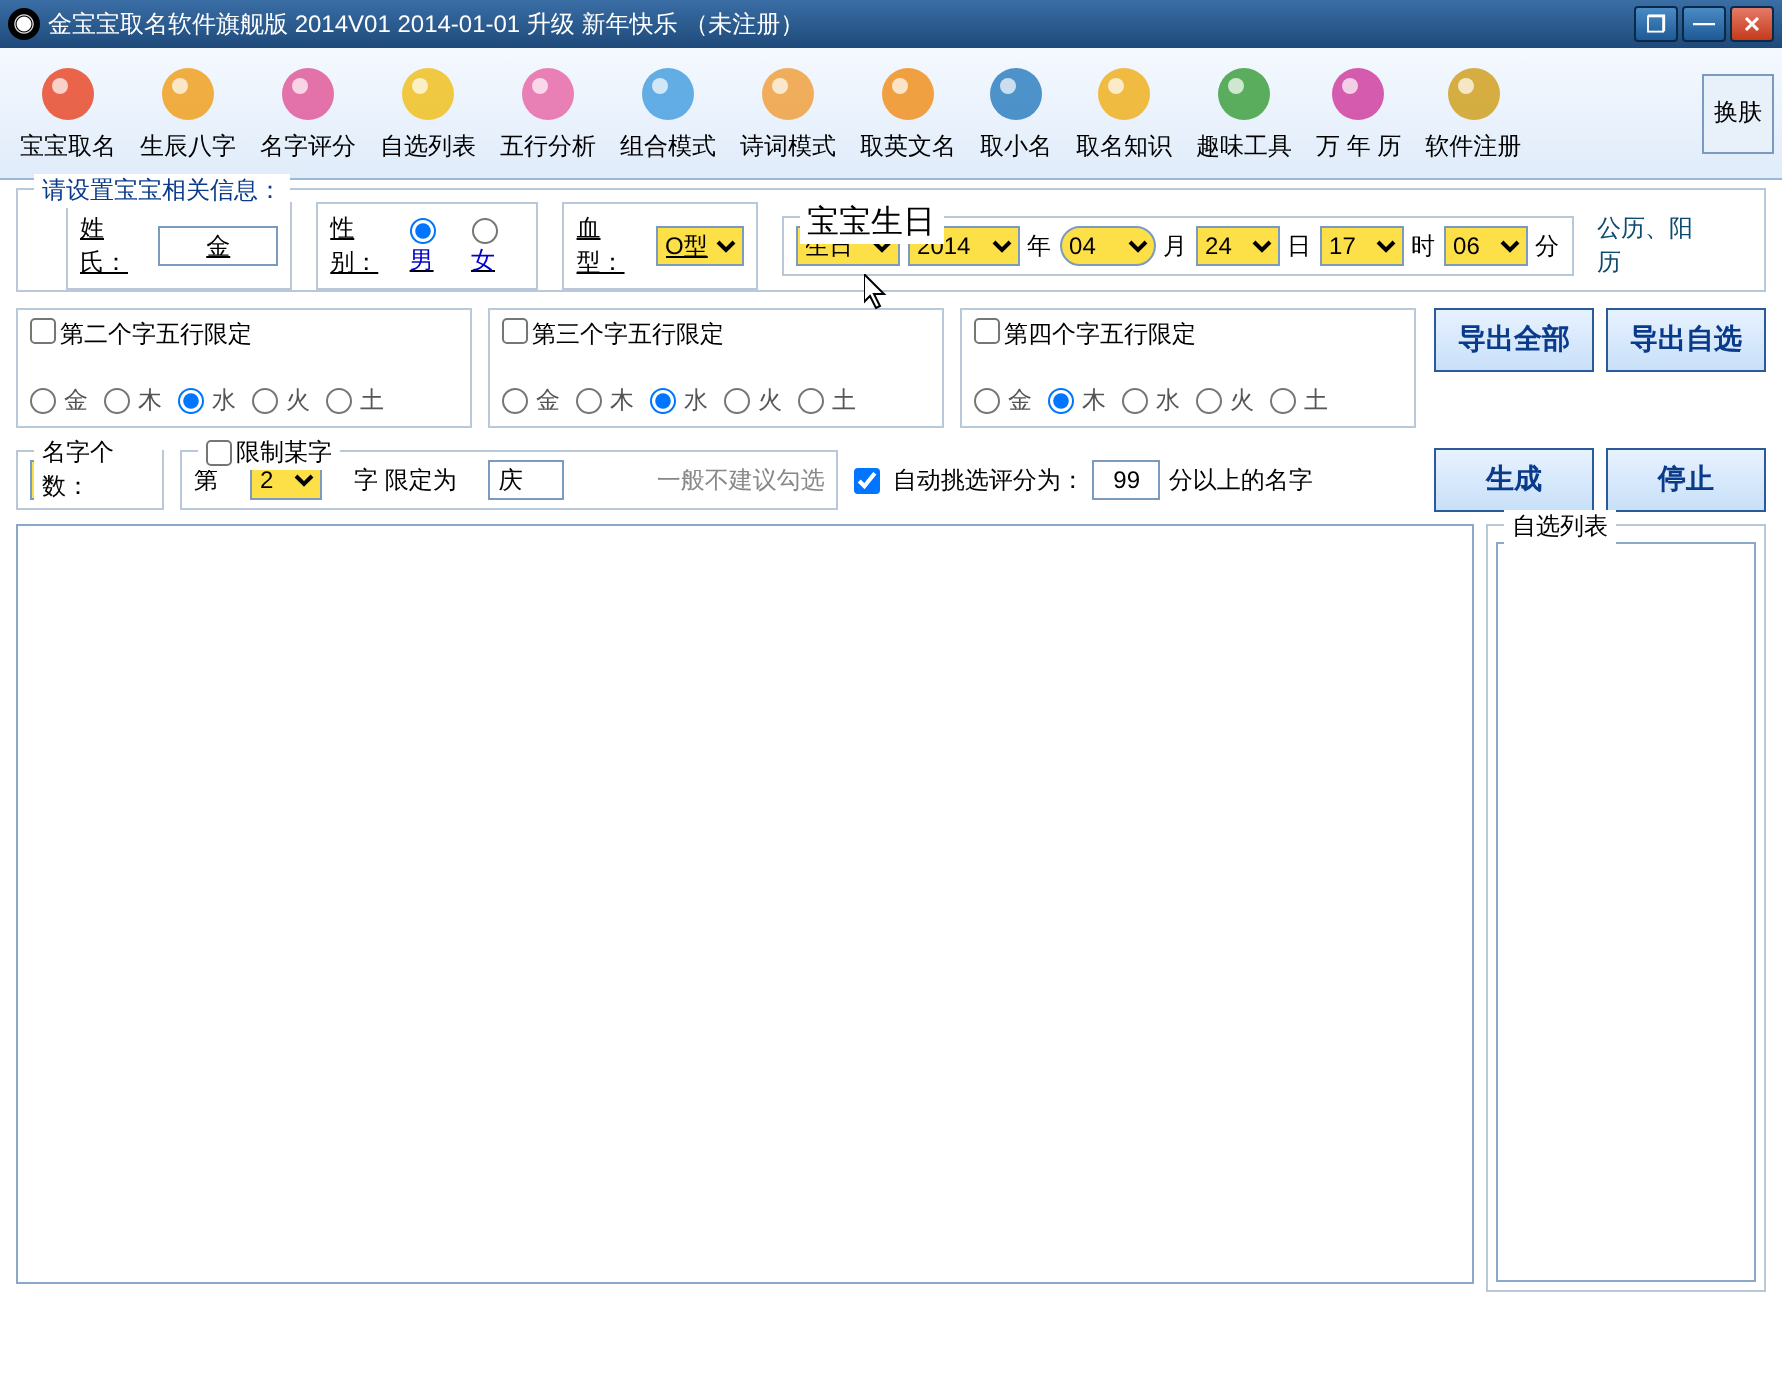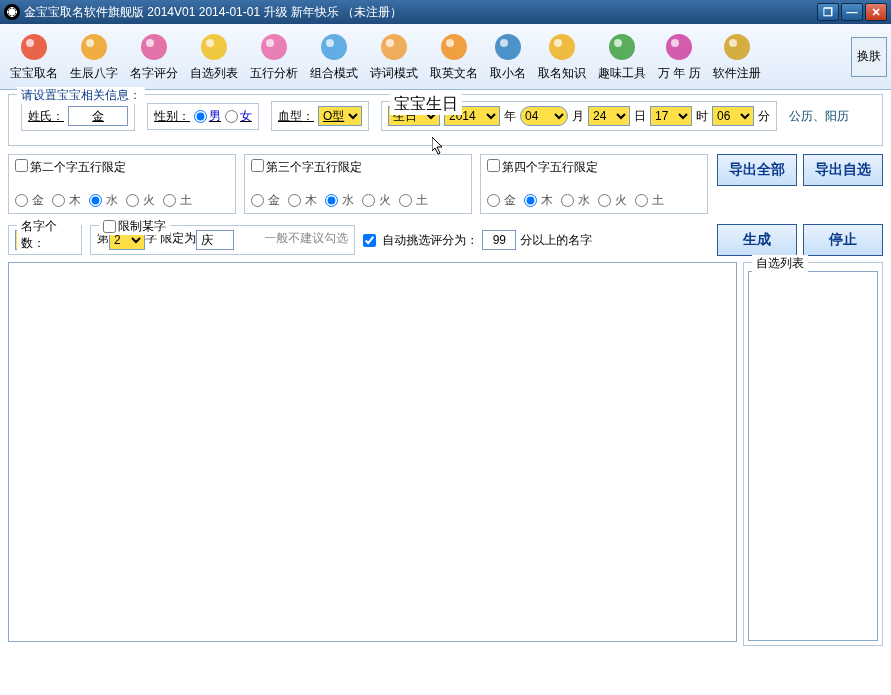--- a/index.html
+++ b/index.html
@@ -20,21 +20,21 @@
   background: linear-gradient(#f5f9ff, #e0ecfa);
   height: 66px; display: flex; align-items: center; padding: 2px 4px;
   border-bottom: 1px solid #9ab8d8;
 }
 .tool-item { display: flex; flex-direction: column; align-items: center; padding: 2px 6px; cursor: pointer; }
 .tool-item .ticon { width: 32px; height: 32px; display:flex; align-items:center; justify-content:center; }
 .tool-item .tlabel { font-size: 12px; color: #000; margin-top: 2px; }
 .skin-btn { margin-left: auto; width: 36px; height: 40px; border: 1px solid #7a9ac0; background: #e8f0fa; display: flex; align-items: center; justify-content: center; font-size: 12px; cursor: pointer; }
 
 .main-area { padding: 4px 8px; background:#fff; }
-.fieldset { border: 1px solid #b8c8d8; padding: 6px 12px; margin-bottom: 0; position: relative; }
+.fieldset { border: 1px solid #b8c8d8; padding: 6px 24px; margin-bottom: 0; position: relative; }
 .fieldset > .legend { position: absolute; top: -8px; left: 8px; background: #fff; padding: 0 4px; font-size: 12px; color:#0a3a8a; }
 
 .info-row { display: flex; align-items: center; gap: 12px; }
 .info-row label { font-size: 12px; }
 .txt-input { border: 1px solid #7a9ac0; height: 20px; padding: 0 4px; font-size: 12px; text-align:center; }
 .inner-frame { border: 1px solid #b8c8d8; padding: 4px 6px; display: flex; align-items: center; gap: 4px; text-decoration: underline; }
 select { border: 1px solid #7a9ac0; height: 20px; font-size: 12px; background:#fde047; }
 
 .birthday-box { border: 1px solid #b8c8d8; padding: 4px 6px; position: relative; display: flex; align-items: center; gap: 4px; }
 .birthday-box .legend { position: absolute; top: -8px; left: 8px; background: #fff; padding: 0 4px; font-size: 16px; }
@@ -272,21 +272,21 @@
       <div class="big-btn">导出全部</div>
       <div class="big-btn">导出自选</div>
     </div>
   </div>
 
   <div class="row3">
     <div class="small-box">
       <span class="legend">名字个数：</span>
       <select style="width:60px;"><option>三字</option></select>
     </div>
-    <div class="small-box" style="display:flex;gap:0;">
+    <div class="small-box" style="display:flex;align-items:center;gap:16px;">
       <span class="legend"><input type="checkbox" style=""><span>限制某字</span></span>
       <span>第</span>
       <select style="width:36px;"><option>2</option></select>
       <span>字  限定为</span>
       <input class="txt-input" style="width: 38px; text-align: left;" value="庆">
       <span class="gray-text" style="margin-left:30px;">一般不建议勾选</span>
     </div>
     <div class="checkbox-row">
       <input type="checkbox" checked="" style="">
       <span>自动挑选评分为：</span>

